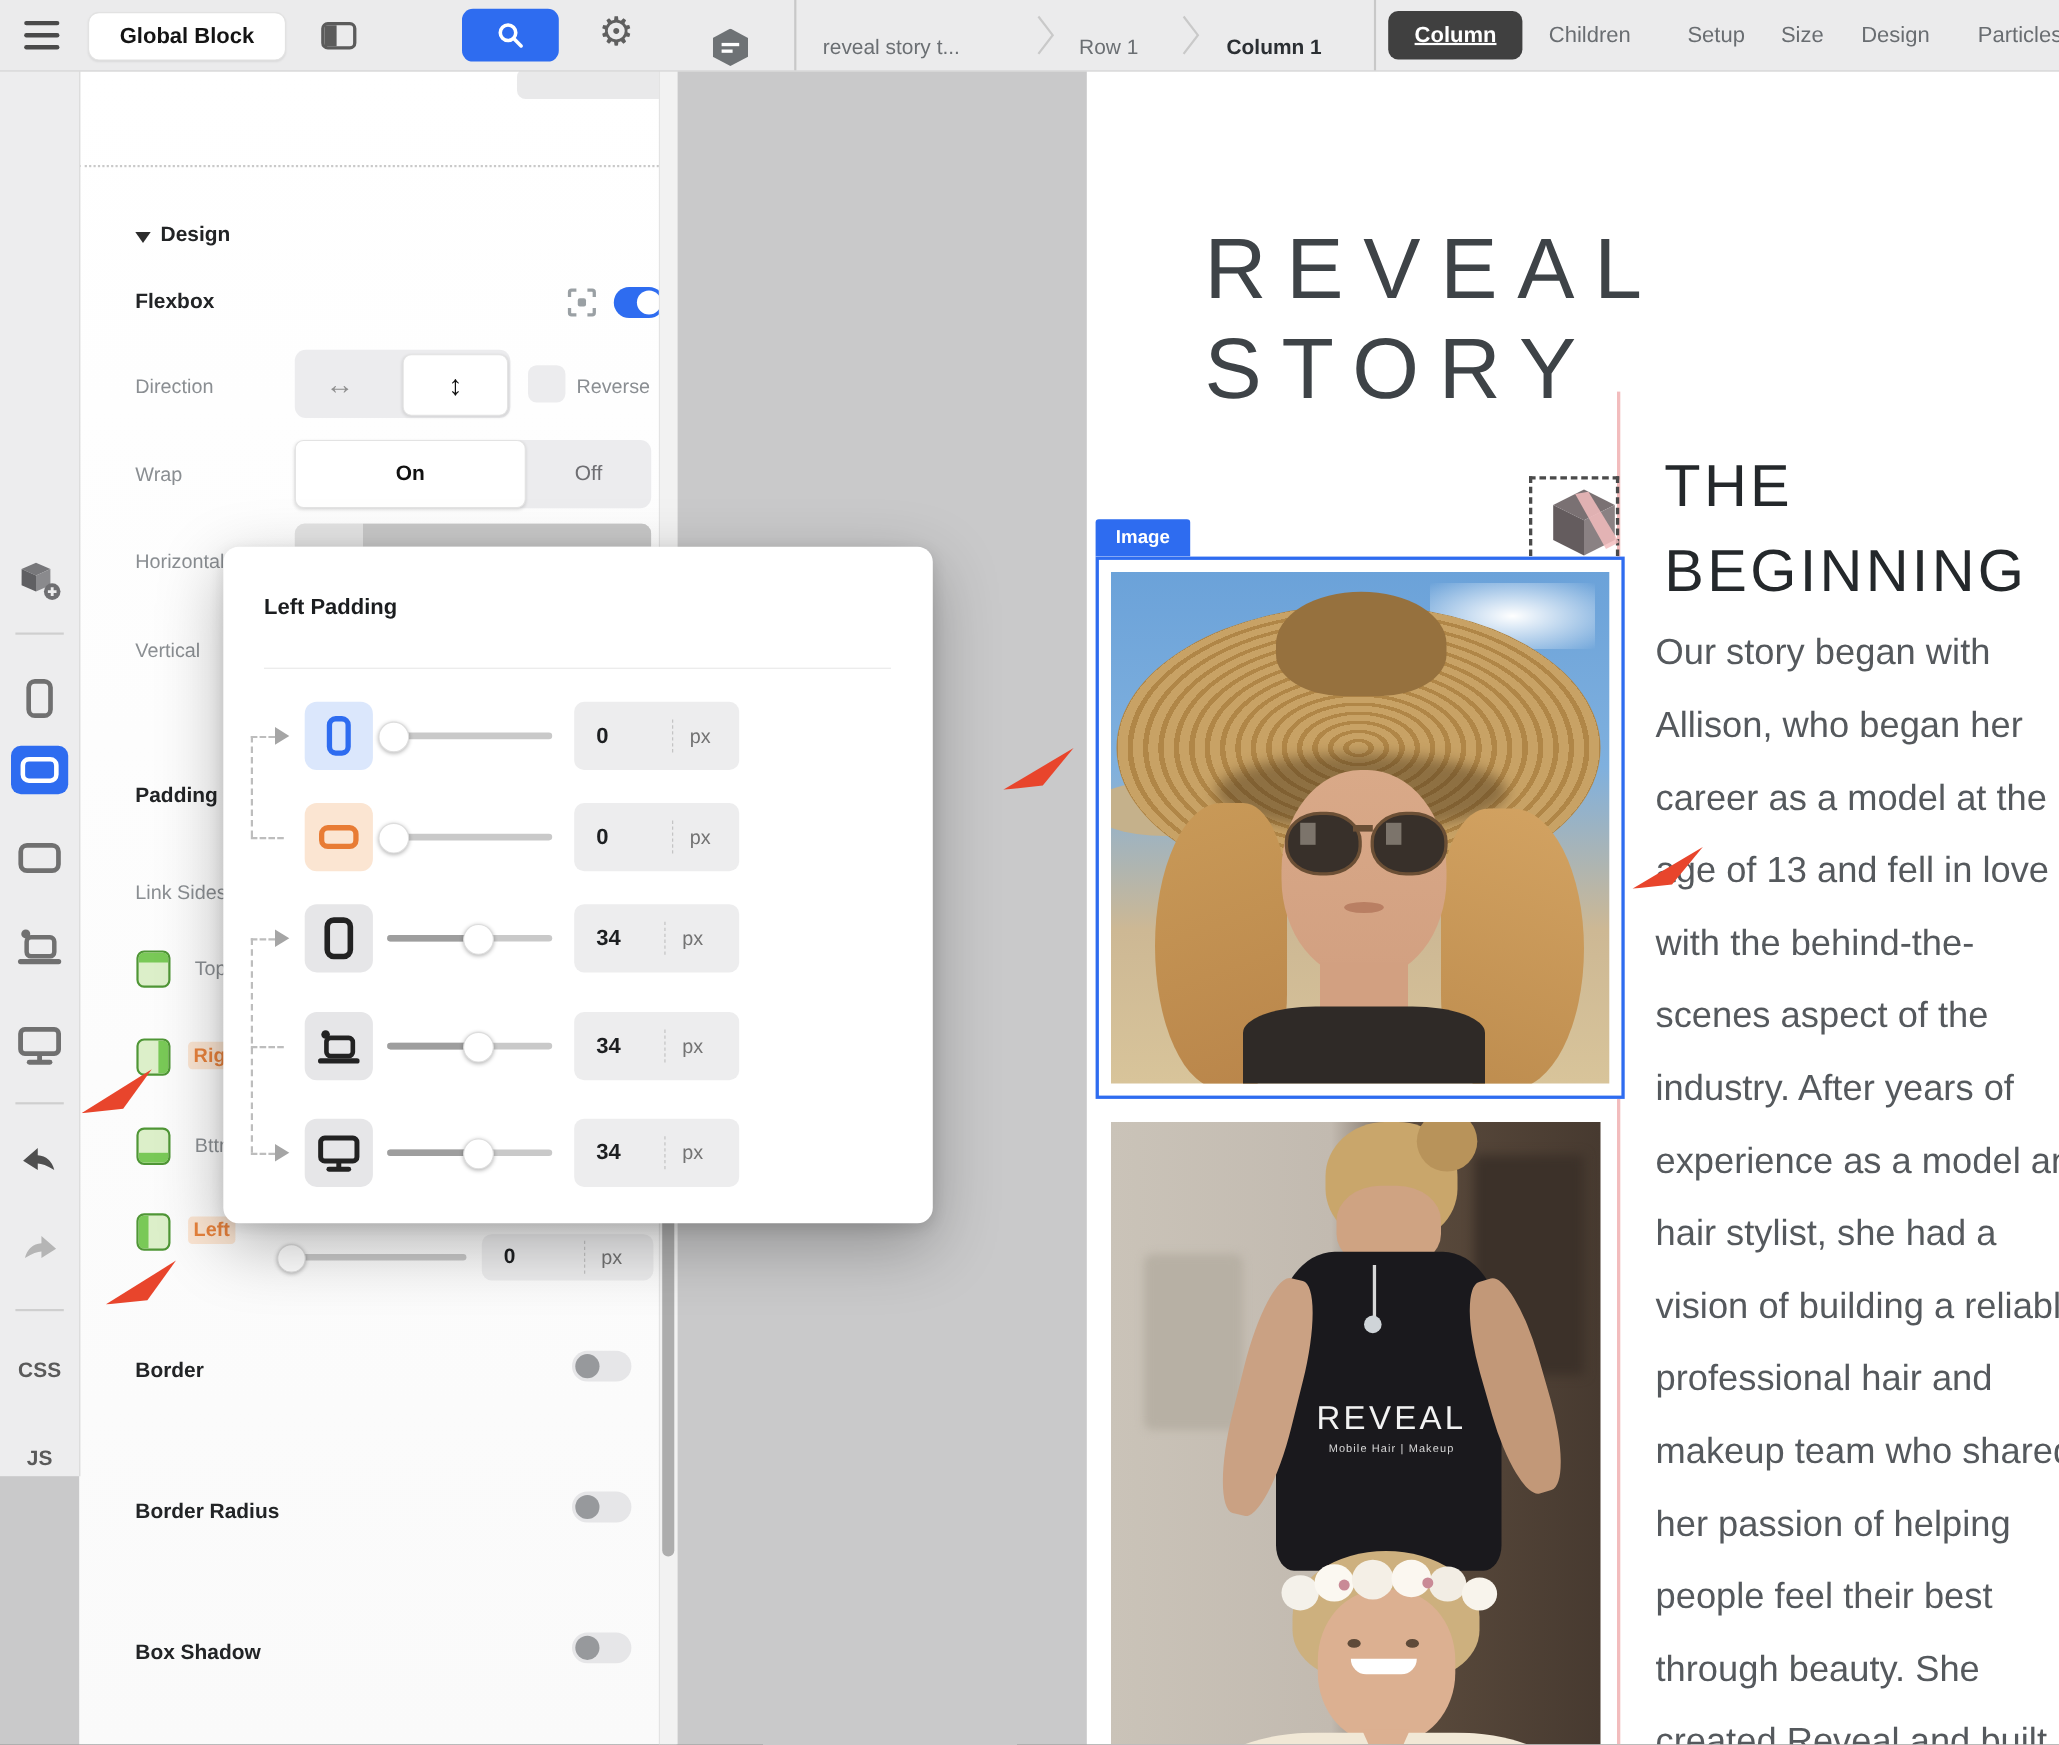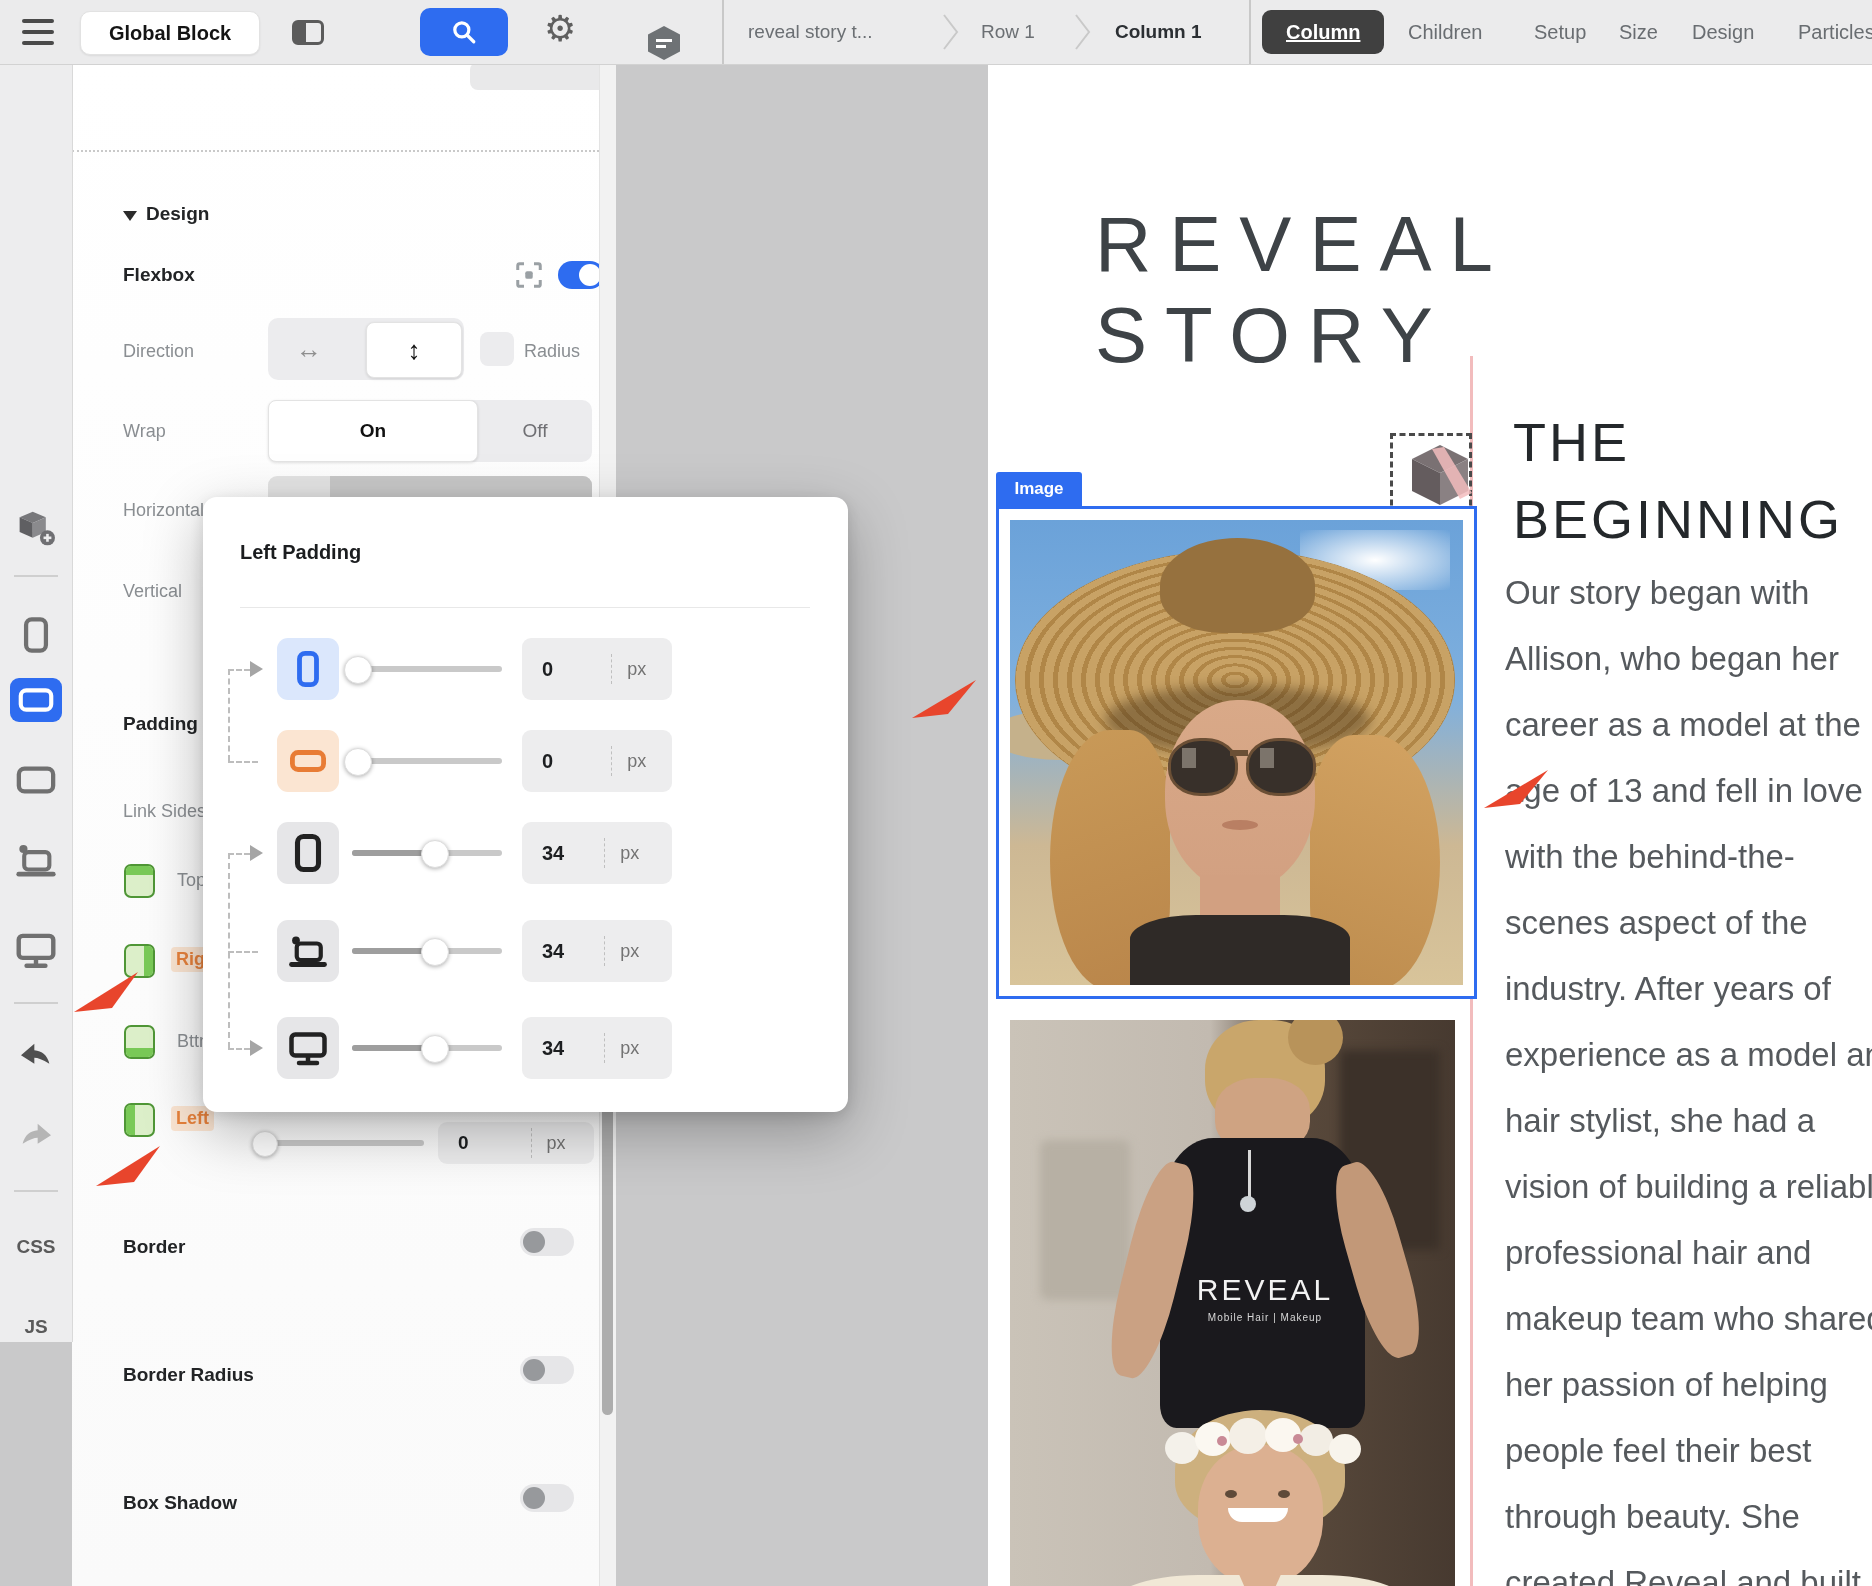--- a/index.html
+++ b/index.html
@@ -5,21 +5,21 @@
   html,body{margin:0;padding:0;background:#9e9e9e;}
   #stage{position:relative;width:1872px;height:1586px;overflow:hidden;background:#c9c9ca;
          font-family:"Liberation Sans",sans-serif;-webkit-font-smoothing:antialiased;}
   .abs{position:absolute;}
   
   #topbar{left:0;top:0;width:1872px;height:64px;background:#ebebec;border-bottom:1px solid #d2d2d2;z-index:30;}
   .tb-btn-white{background:#fff;border:1px solid #e2e2e2;border-radius:10px;box-shadow:0 1px 2px rgba(0,0,0,.08);
        display:flex;align-items:center;justify-content:center;font-weight:bold;font-size:20px;color:#141414;}
   .tb-blue{background:#2e6cf0;border-radius:10px;display:flex;align-items:center;justify-content:center;}
   .vdiv{width:2px;background:#c8c8c8;top:0;height:64px;}
-  .crumb{font-size:19px;color:#6b6f73;top:0;height:64px;display:flex;align-items:center;}
+  .crumb{font-size:19px;color:#6b6f73;top:12px;height:64px;display:flex;align-items:center;}
   .crumb.bold{color:#2b2f33;font-weight:bold;}
   .tab{top:10px;height:44px;display:flex;align-items:center;font-size:20px;color:#696d71;}
   .tab.active{background:#404040;color:#fff;border-radius:9px;padding:0 24px;font-weight:bold;text-decoration:underline;}
   
   #rail{left:0;top:64px;width:72px;height:1278px;background:#ededee;border-right:1px solid #d9d9d9;z-index:20;}
   .rail-div{left:14px;width:44px;height:2px;background:#cfcfcf;}
   .rail-txt{left:0;width:72px;text-align:center;font-weight:bold;font-size:19px;color:#5a5a5a;}
   .rail-active{left:10px;width:52px;height:44px;background:#2e6cf0;border-radius:9px;display:flex;align-items:center;justify-content:center;}
   .ricon{left:0;width:72px;display:flex;justify-content:center;}
   
@@ -201,21 +201,21 @@
       </div>
 
   <div class="abs lab" style="left:51px;top:277px;">Direction</div>
   <div class="abs seg" style="left:196px;top:254px;width:196px;height:62px;">
     <div class="abs" style="left:28px;top:16px;font-size:26px;color:#8f8f8f;">↔</div>
     <div class="abs seg-active" style="left:98px;top:4px;width:94px;height:54px;">
       <span style="font-size:26px;color:#111;">↕</span>
     </div>
   </div>
   <div class="abs" style="left:408px;top:268px;width:34px;height:34px;background:#ececee;border-radius:8px;"></div>
-  <div class="abs lab" style="left:452px;top:277px;">Radius</div>
+  <div class="abs lab" style="left:452px;top:277px;">Reverse</div>
 
   <div class="abs lab" style="left:51px;top:357px;">Wrap</div>
   <div class="abs seg" style="left:196px;top:336px;width:324px;height:62px;">
     <div class="abs seg-active" style="left:0px;top:0px;width:210px;height:62px;box-sizing:border-box;">
       <span style="font-size:19px;font-weight:bold;color:#111;">On</span>
     </div>
     <div class="abs" style="left:210px;top:0;width:114px;height:62px;display:flex;align-items:center;justify-content:center;">
       <span style="font-size:19px;color:#6f6f73;">Off</span>
     </div>
   </div>

